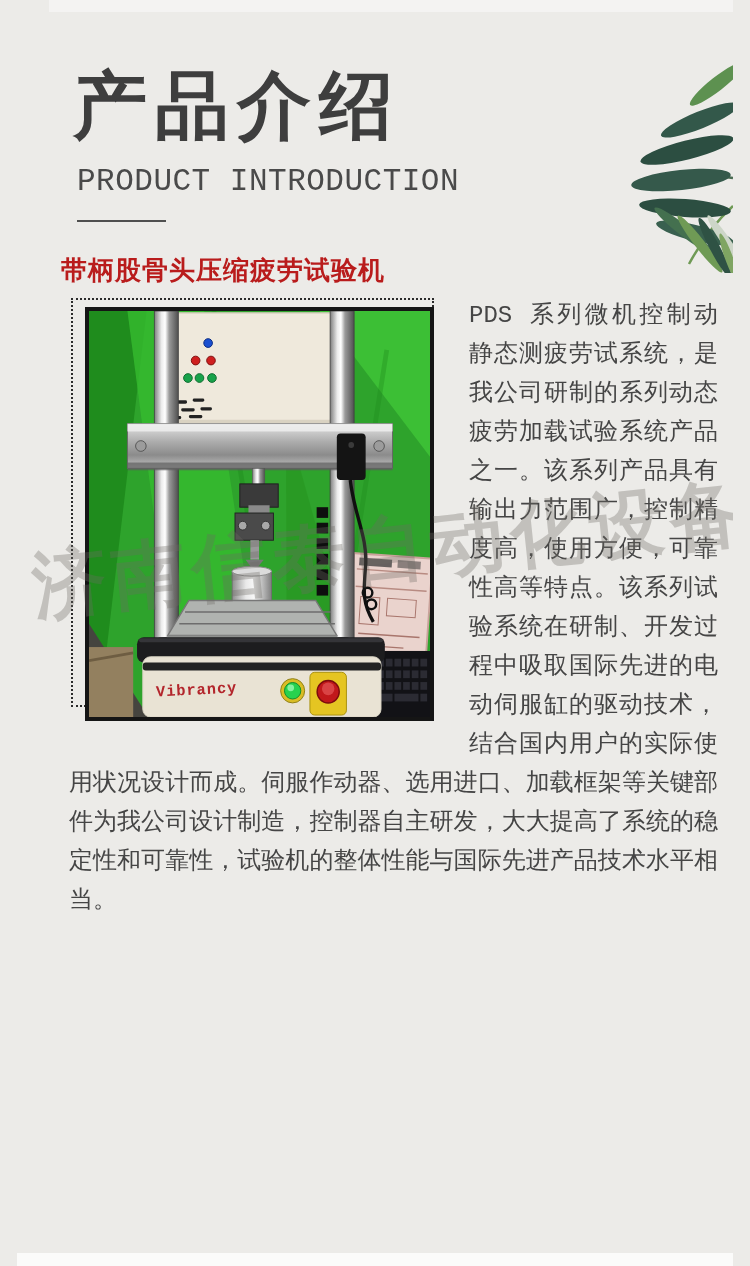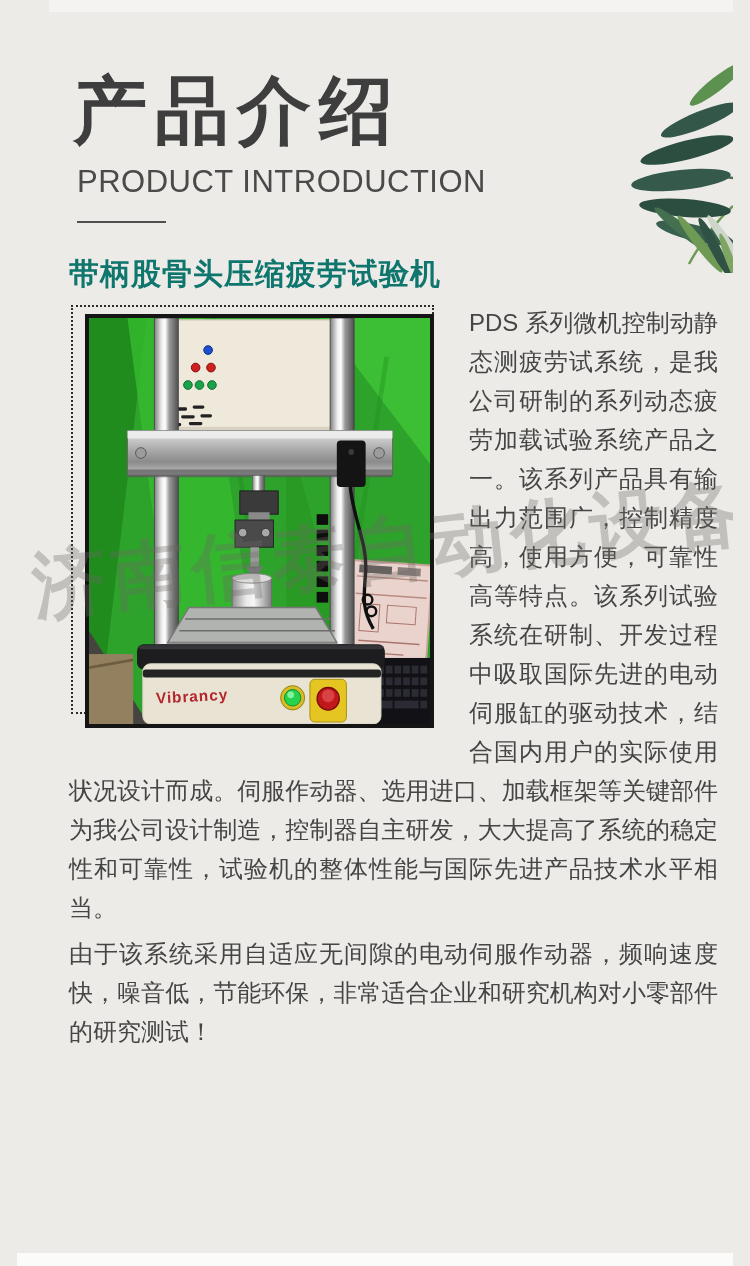--- a/index.html
+++ b/index.html
@@ -1,25 +1,25 @@
 <!DOCTYPE html>
 <html><head>
 <meta charset="utf-8">
 <style>
   html,body{margin:0;padding:0;background:#ecebe8;}
   .page{position:relative;width:684px;height:1266px;margin:0 auto;background:#ecebe8;
-        overflow:hidden;font-family:Liberation Sans, sans-serif;padding-left:32px;}
+        overflow:hidden;font-family:Liberation Mono, monospace;padding-left:32px;}
   .top-strip{height:12px;background:#f4f3f2;}
   .bottom-strip{position:absolute;left:0;right:0;bottom:0;height:13px;background:#fbfbfa;}
   
   header{padding:64px 0 0 24px;position:relative;z-index:2;}
   h1{margin:0;font-size:74px;line-height:0.95;font-weight:900;color:#3e3e3e;letter-spacing:8px;}
   .en{margin:18px 8px 0 4px;font-size:31px;color:#4a4a4a;letter-spacing:0.5px;font-weight:500;}
   .divider{margin:21px 0 0 4px;width:89px;height:0;border-top:2px solid #4f4f4f;}
-  h2{margin:31px 0 8px 20px;font-size:30px;font-weight:700;color:#0f766e;letter-spacing:1px;}
+  h2{margin:31px 0 8px 12px;font-size:26px;font-weight:700;color:#b91c1c;letter-spacing:1px;}
   
   .leaf{position:absolute;top:58px;right:0;width:128px;height:215px;z-index:1;}
   
   .content{position:relative;padding:0 15px 0 20px;color:#454545;font-size:24px;
            line-height:39px;text-align:justify;z-index:2;}
   .content p{margin:0 0 7px 0;}
   .photo-wrap{float:left;width:377px;height:431px;margin:2px 23px 14px 0;position:relative;}
   .dotted{position:absolute;left:2px;top:0;width:359px;height:405px;border:2px dotted #2b2b2b;}
   .photo{position:absolute;left:16px;top:9px;width:349px;height:414px;background:#2ba32a;
          border:4px solid #151515;box-sizing:border-box;}
@@ -204,19 +204,18 @@
           <circle cx="249" cy="392" r="11.5" fill="#c1181b" stroke="#7c0b0d" stroke-width="1.5"></circle>
           <circle cx="249" cy="389" r="6.5" fill="#d94345"></circle>
           <circle cx="212" cy="391" r="12.5" fill="#d9bd25" stroke="#8f7d12"></circle>
           <circle cx="212" cy="391" r="8.5" fill="#27d24e" stroke="#0f8a2e"></circle>
           <circle cx="210" cy="388" r="3.5" fill="#90f5a8" opacity="0.9"></circle>
         </svg>
       </div>
     </div>
 
     <p>PDS 系列微机控制动静态测疲劳试系统，是我公司研制的系列动态疲劳加载试验系统产品之一。该系列产品具有输出力范围广，控制精度高，使用方便，可靠性高等特点。该系列试验系统在研制、开发过程中吸取国际先进的电动伺服缸的驱动技术，结合国内用户的实际使用状况设计而成。伺服作动器、选用进口、加载框架等关键部件为我公司设计制造，控制器自主研发，大大提高了系统的稳定性和可靠性，试验机的整体性能与国际先进产品技术水平相当。</p>
-    <p>由于该系统采用自适应无间隙的电动伺服作动器，频响速度快，噪音低，节能环保，非常适合企业和研究机构对小零部件的研究测试！</p>
     <div class="clear"></div>
   </div>
 
   <div class="watermark">济南信泰自动化设备</div>
   <div class="bottom-strip"></div>
 </div>
 
 </body></html>

